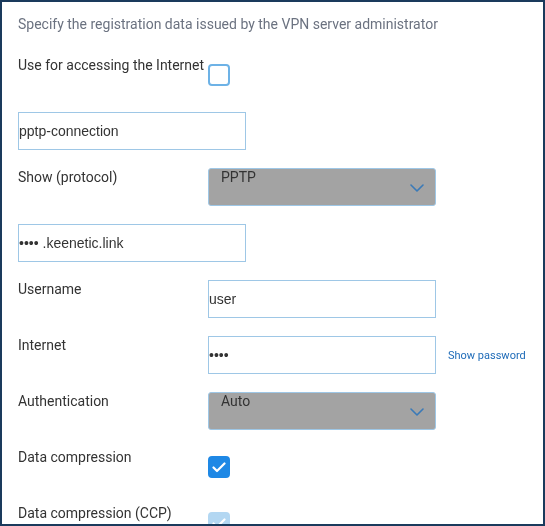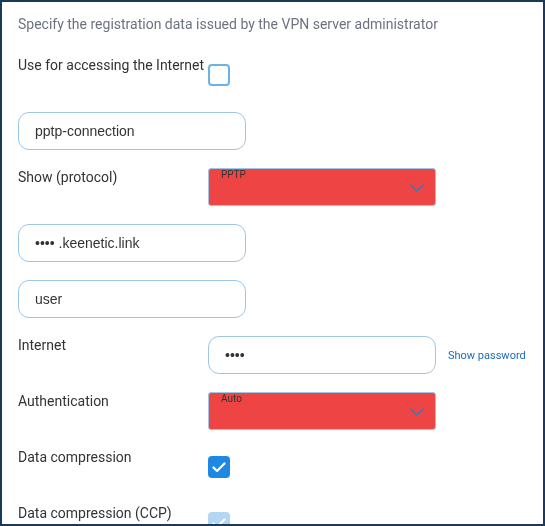--- a/index.html
+++ b/index.html
@@ -33,40 +33,40 @@
     .form-control-wrap {
       flex: 1;
       display: flex;
       align-items: center;
       gap: 12px;
     }
     .text-input {
       width: 228px;
       height: 38px;
       border: 1px solid #9ec7e6;
-      border-radius: 11px;
-      padding: 0 16px;
+      border-radius: 0;
+      padding: 0 0;
       font-size: 14px;
       color: #333;
       background: #fff;
       outline: none;
     }
     .select-wrap {
       position: relative;
       width: 228px;
     }
     .select-input {
       width: 100%;
       height: 38px;
       border: 1px solid #9ec7e6;
       border-radius: 3px;
       padding: 0 12px;
-      font-size: 10px;
+      font-size: 14px;
       color: #333;
-      background: #ef4444;
+      background: #a3a3a3;
       appearance: none;
       outline: none;
       cursor: pointer;
     }
     .chevron {
       position: absolute;
       right: 12px;
       top: 50%;
       transform: translateY(-50%);
       pointer-events: none;
@@ -129,20 +129,21 @@
   </div>
 </div>
 
 <div class="form-row">
   <div class="form-control-wrap">
     <input type="text" class="text-input" value="•••• .keenetic.link" style="">
   </div>
 </div>
 
 <div class="form-row">
+  <div class="form-label">Username</div>
   <div class="form-control-wrap">
     <input type="text" class="text-input" value="user" style="">
   </div>
 </div>
 
 <div class="form-row">
   <div class="form-label">Internet</div>
   <div class="form-control-wrap">
     <input type="text" class="text-input" value="••••" style="">
     <span class="link">Show password</span>

